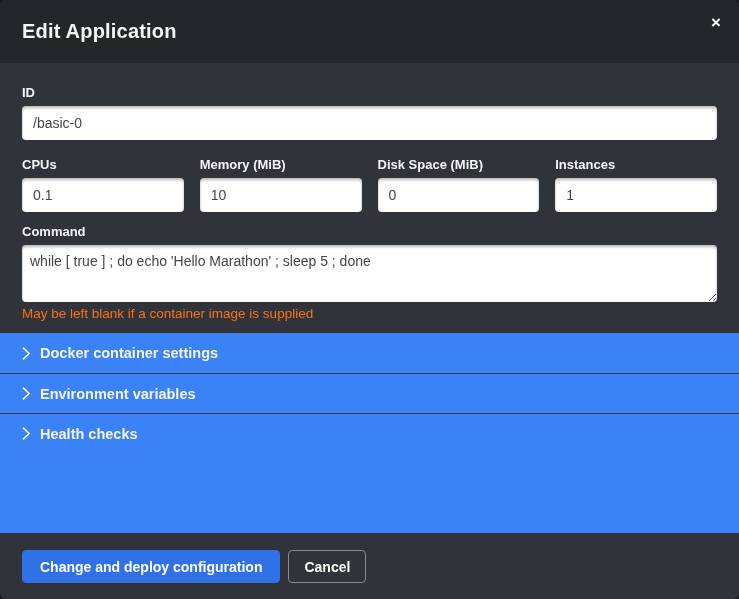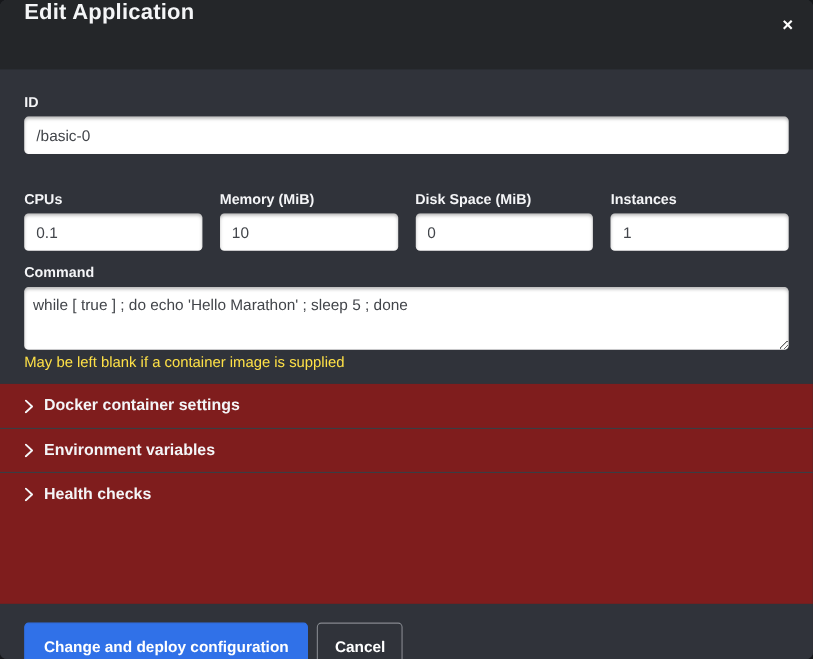--- a/index.html
+++ b/index.html
@@ -14,21 +14,21 @@
     display: flex; flex-direction: column;
     background: #30333a;
     border-radius: 6px;
     overflow: hidden;
   }
   
   .modal-header {
     position: relative;
     flex: 0 0 63px;
     background: #242629;
-    display: flex; 
+    display: flex; align-items: center;
     padding: 0 22px;
   }
   .modal-title {
     color: #f4f5f7;
     font-size: 20px;
     font-weight: 700;
     letter-spacing: 0.2px;
   }
   .close-btn {
     position: absolute; top: 10px; right: 12px;
@@ -58,21 +58,21 @@
     background: #ffffff;
     border: none;
     border-radius: 4px;
     box-shadow: inset 0 2px 3px rgba(0,0,0,0.28);
     padding: 0 11px;
     font-size: 14px;
     color: #42454a;
     font-family: "Liberation Sans", sans-serif;
     outline: none;
   }
-  .field { margin-bottom: 33px; }
+  .field { margin-bottom: 17px; }
   .field-row {
     display: grid;
     grid-template-columns: repeat(4, 1fr);
     gap: 16px;
     margin-bottom: 0;
   }
   .command-textarea {
     display: block;
     width: 100%;
     height: 57px;
@@ -82,28 +82,28 @@
     box-shadow: inset 0 2px 3px rgba(0,0,0,0.28);
     padding: 8px 8px;
     font-size: 14px;
     color: #42454a;
     font-family: "Liberation Sans", sans-serif;
     resize: both;
     outline: none;
   }
   .help-text {
     margin-top: 4px;
-    color: #fde047;
+    color: #f97316;
     font-size: 13.5px;
   }
   .command-field { margin-bottom: 0; margin-top: 12px; }
   
   .sections-panel {
     flex: 0 0 200px;
-    background: #7f1d1d;
+    background: #3b82f6;
   }
   .section-row {
     height: 40px;
     display: flex; align-items: center;
     padding: 0 22px;
     cursor: pointer;
   }
   .section-row + .section-row { border-top: 1px solid #3a3d43; }
   .chevron {
     display: inline-flex;
@@ -117,21 +117,21 @@
     font-weight: 700;
   }
   
   .modal-footer {
     flex: 1 1 auto;
     background: #30333a;
     padding: 17px 22px 0 22px;
     display: flex; align-items: flex-start;
   }
   .btn {
-    height: 43px;
+    height: 33px;
     border-radius: 4px;
     font-size: 14px;
     font-weight: 700;
     cursor: pointer;
     font-family: "Liberation Sans", sans-serif;
     display: inline-flex; align-items: center;
   }
   .btn-primary {
     background: #3071e8;
     border: 1px solid #3071e8;

